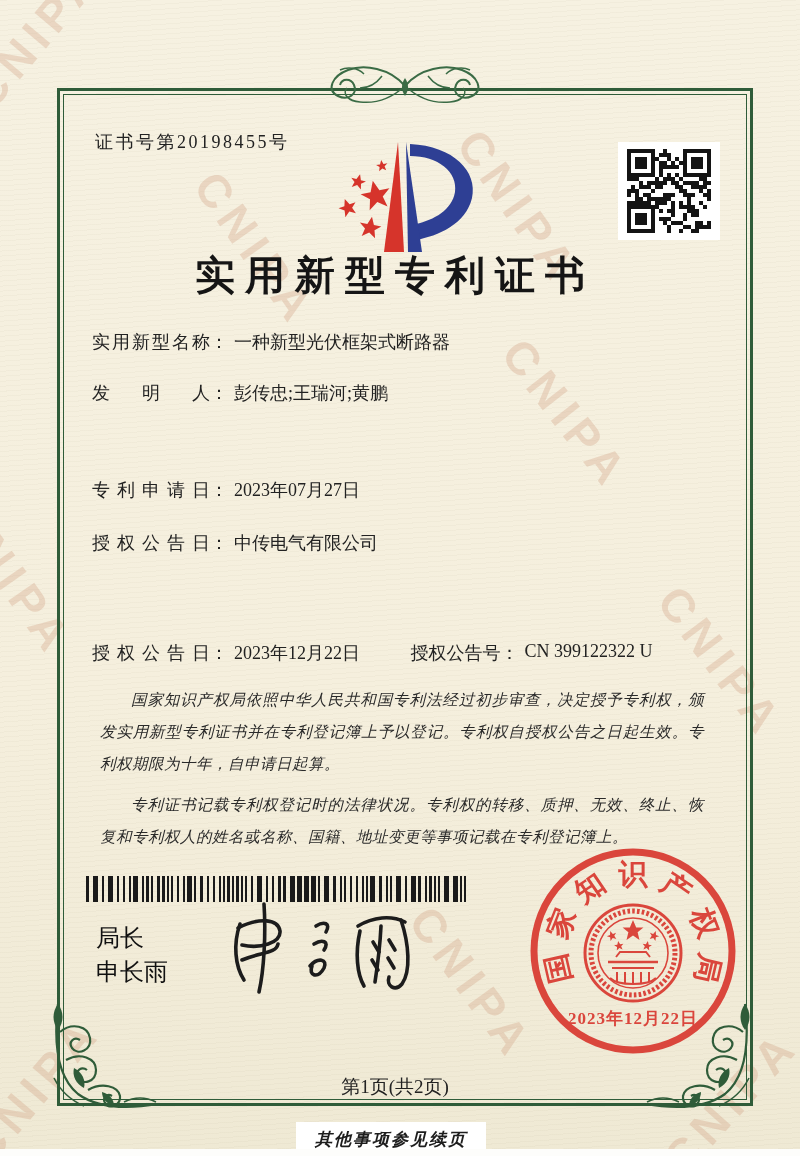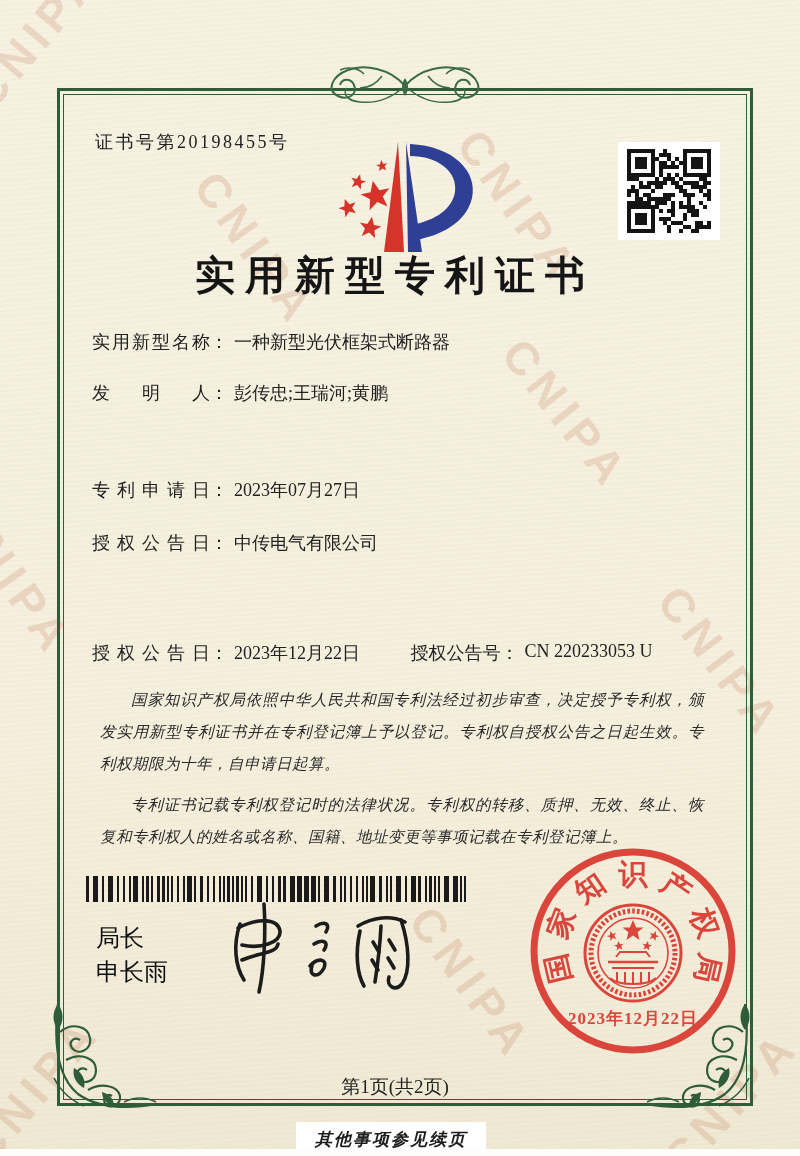--- a/index.html
+++ b/index.html
@@ -314,21 +314,21 @@
     <span class="flabel">专利申请日</span><span class="fcolon">：</span><span class="fvalue">2023年07月27日</span>
   </div>
   <div class="frow" style="top:531px;">
     <span class="flabel">授权公告日</span><span class="fcolon">：</span><span class="fvalue">中传电气有限公司</span>
   </div>
   <div class="frow" style="top:641px;">
     <span>
       <span class="flabel">授权公告日</span><span class="fcolon">：</span><span class="fvalue">2023年12月22日</span>
     </span>
     <span class="grant-group2">
-      <span class="flabel">授权公告号</span><span class="fcolon">：</span><span class="fvalue">CN 220233053 U</span>
+      <span class="flabel">授权公告号</span><span class="fcolon">：</span><span class="fvalue">CN 399122322 U</span>
     </span>
   </div>
 
   <div class="legal">
     <p>国家知识产权局依照中华人民共和国专利法经过初步审查，决定授予专利权，颁发实用新型专利证书并在专利登记簿上予以登记。专利权自授权公告之日起生效。专利权期限为十年，自申请日起算。</p>
     <p>专利证书记载专利权登记时的法律状况。专利权的转移、质押、无效、终止、恢复和专利权人的姓名或名称、国籍、地址变更等事项记载在专利登记簿上。</p>
   </div>
 
   <div class="barcode">
       <i style="left:0px;width:3px"></i>

